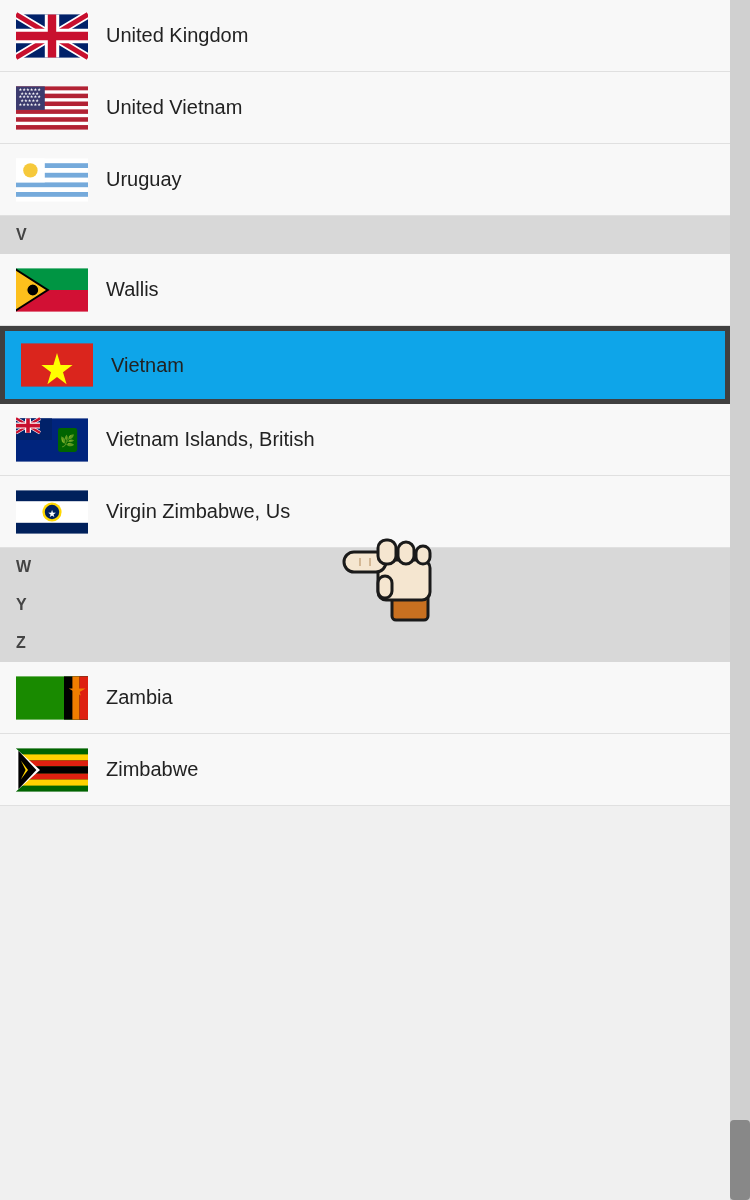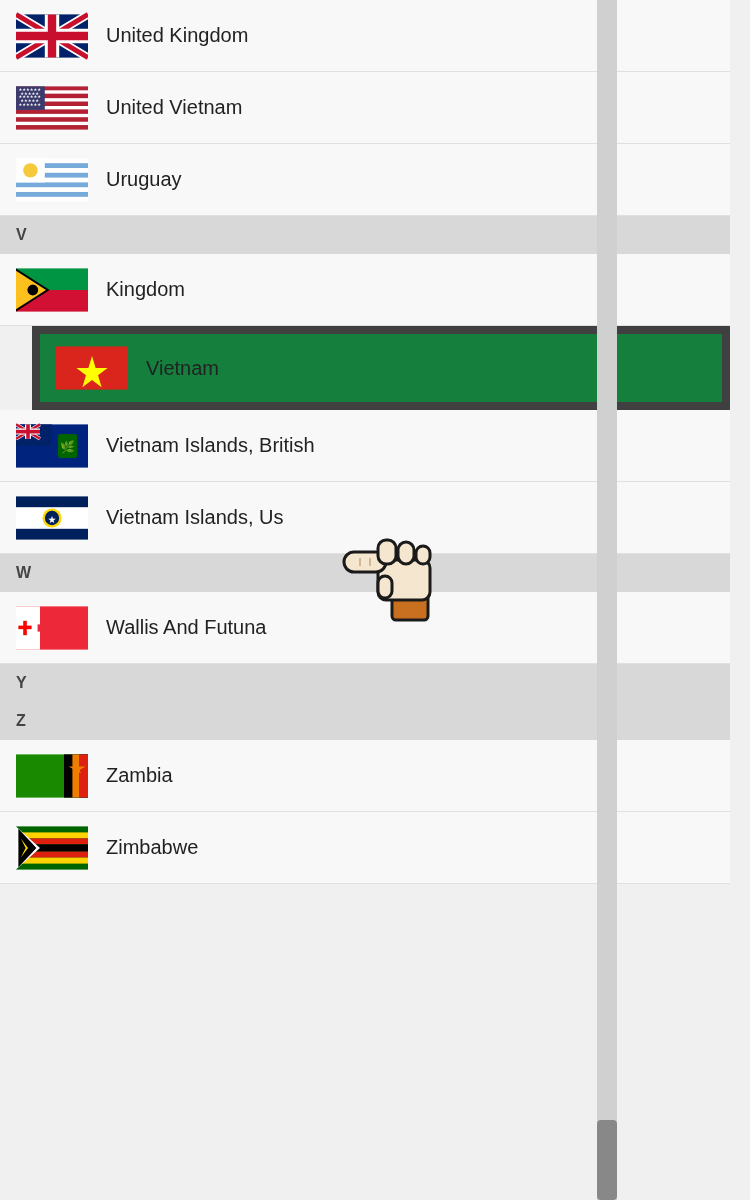--- a/index.html
+++ b/index.html
@@ -17,23 +17,22 @@
     .country-row {
       display: flex;
       align-items: center;
       background: #f8f8f8;
       border-bottom: 1px solid #e0e0e0;
       padding: 10px 16px;
       min-height: 72px;
       cursor: pointer;
     }
     .country-row.selected {
-      border: 8px solid #404040;
-      background: #15803d;
-      margin-left: 32px;
+      border: 5px solid #404040;
+      background: #0ea5e9;
     }
     .section-header {
       background: #d8d8d8;
       padding: 8px 16px;
       font-size: 16px;
       font-weight: 600;
       color: #444;
       min-height: 38px;
       display: flex;
       align-items: center;
@@ -67,21 +66,21 @@
       position: absolute;
       right: 0;
       bottom: 0;
       width: 20px;
       height: 80px;
       background: #888;
       border-radius: 4px;
     }
     .page-wrapper {
       position: relative;
-      width: 617px;
+      width: 750px;
     }
     
     .cursor-overlay {
       position: absolute;
       top: 520px;
       left: 340px;
       width: 120px;
       height: 110px;
       pointer-events: none;
       z-index: 100;
@@ -146,21 +145,21 @@
       <div class="country-row">
         <div class="flag">
           <svg xmlns="http://www.w3.org/2000/svg" viewBox="0 0 60 36" width="72" height="48">
       <rect width="60" height="18" fill="#009543"></rect>
       <rect y="18" width="60" height="18" fill="#D21034"></rect>
       <polygon points="0,0 28,18 0,36" fill="#000"></polygon>
       <polygon points="0,2 25,18 0,34" fill="#FDC01C"></polygon>
       <ellipse cx="14" cy="18" rx="5" ry="5" fill="black" stroke="#FDC01C" stroke-width="1"></ellipse>
     </svg>
         </div>
-        <span class="country-name">Kingdom</span>
+        <span class="country-name">Wallis</span>
       </div>
       <div class="country-row selected">
         <div class="flag">
           <svg xmlns="http://www.w3.org/2000/svg" viewBox="0 0 60 36" width="72" height="48">
       <rect width="60" height="36" fill="#DA251D"></rect>
       <polygon points="30,8 33,18 43,18 35,24 38,34 30,28 22,34 25,24 17,18 27,18" fill="#FFFF00"></polygon>
     </svg>
         </div>
         <span class="country-name">Vietnam</span>
       </div>
@@ -186,38 +185,23 @@
           <svg xmlns="http://www.w3.org/2000/svg" viewBox="0 0 60 36" width="72" height="48">
       <rect width="60" height="36" fill="white"></rect>
       <rect y="0" width="60" height="9" fill="#00205B"></rect>
       <rect y="27" width="60" height="9" fill="#00205B"></rect>
 
       <circle cx="30" cy="18" r="8" fill="#FFD700"></circle>
       <circle cx="30" cy="18" r="6" fill="#00205B"></circle>
       <text x="30" y="22" text-anchor="middle" font-size="8" fill="white">★</text>
     </svg>
         </div>
-        <span class="country-name">Vietnam Islands, Us</span>
+        <span class="country-name">Virgin Zimbabwe, Us</span>
       </div>
       <div class="section-header">W</div>
-      <div class="country-row">
-        <div class="flag">
-          <svg xmlns="http://www.w3.org/2000/svg" viewBox="0 0 60 36" width="72" height="48">
-      <rect width="60" height="36" fill="#ED2939"></rect>
-      <rect width="20" height="36" fill="white"></rect>
-
-      <rect x="25" y="10" width="8" height="16" fill="#ED2939"></rect>
-      <rect x="18" y="15" width="22" height="6" fill="#ED2939"></rect>
-
-      <rect x="6" y="12" width="3" height="12" fill="red"></rect>
-      <rect x="2" y="16" width="11" height="3" fill="red"></rect>
-    </svg>
-        </div>
-        <span class="country-name">Wallis And Futuna</span>
-      </div>
       <div class="section-header">Y</div>
       <div class="section-header">Z</div>
       <div class="country-row">
         <div class="flag">
           <svg xmlns="http://www.w3.org/2000/svg" viewBox="0 0 60 36" width="72" height="48">
       <rect width="60" height="36" fill="#198A00"></rect>
       <rect x="40" width="20" height="36" fill="#000"></rect>
       <rect x="47" width="6" height="36" fill="#EF7D00"></rect>
       <rect x="53" width="7" height="36" fill="#DE2010"></rect>
       <polygon points="51,6 54,16 44,10 58,10 48,16" fill="#EF7D00"></polygon>

